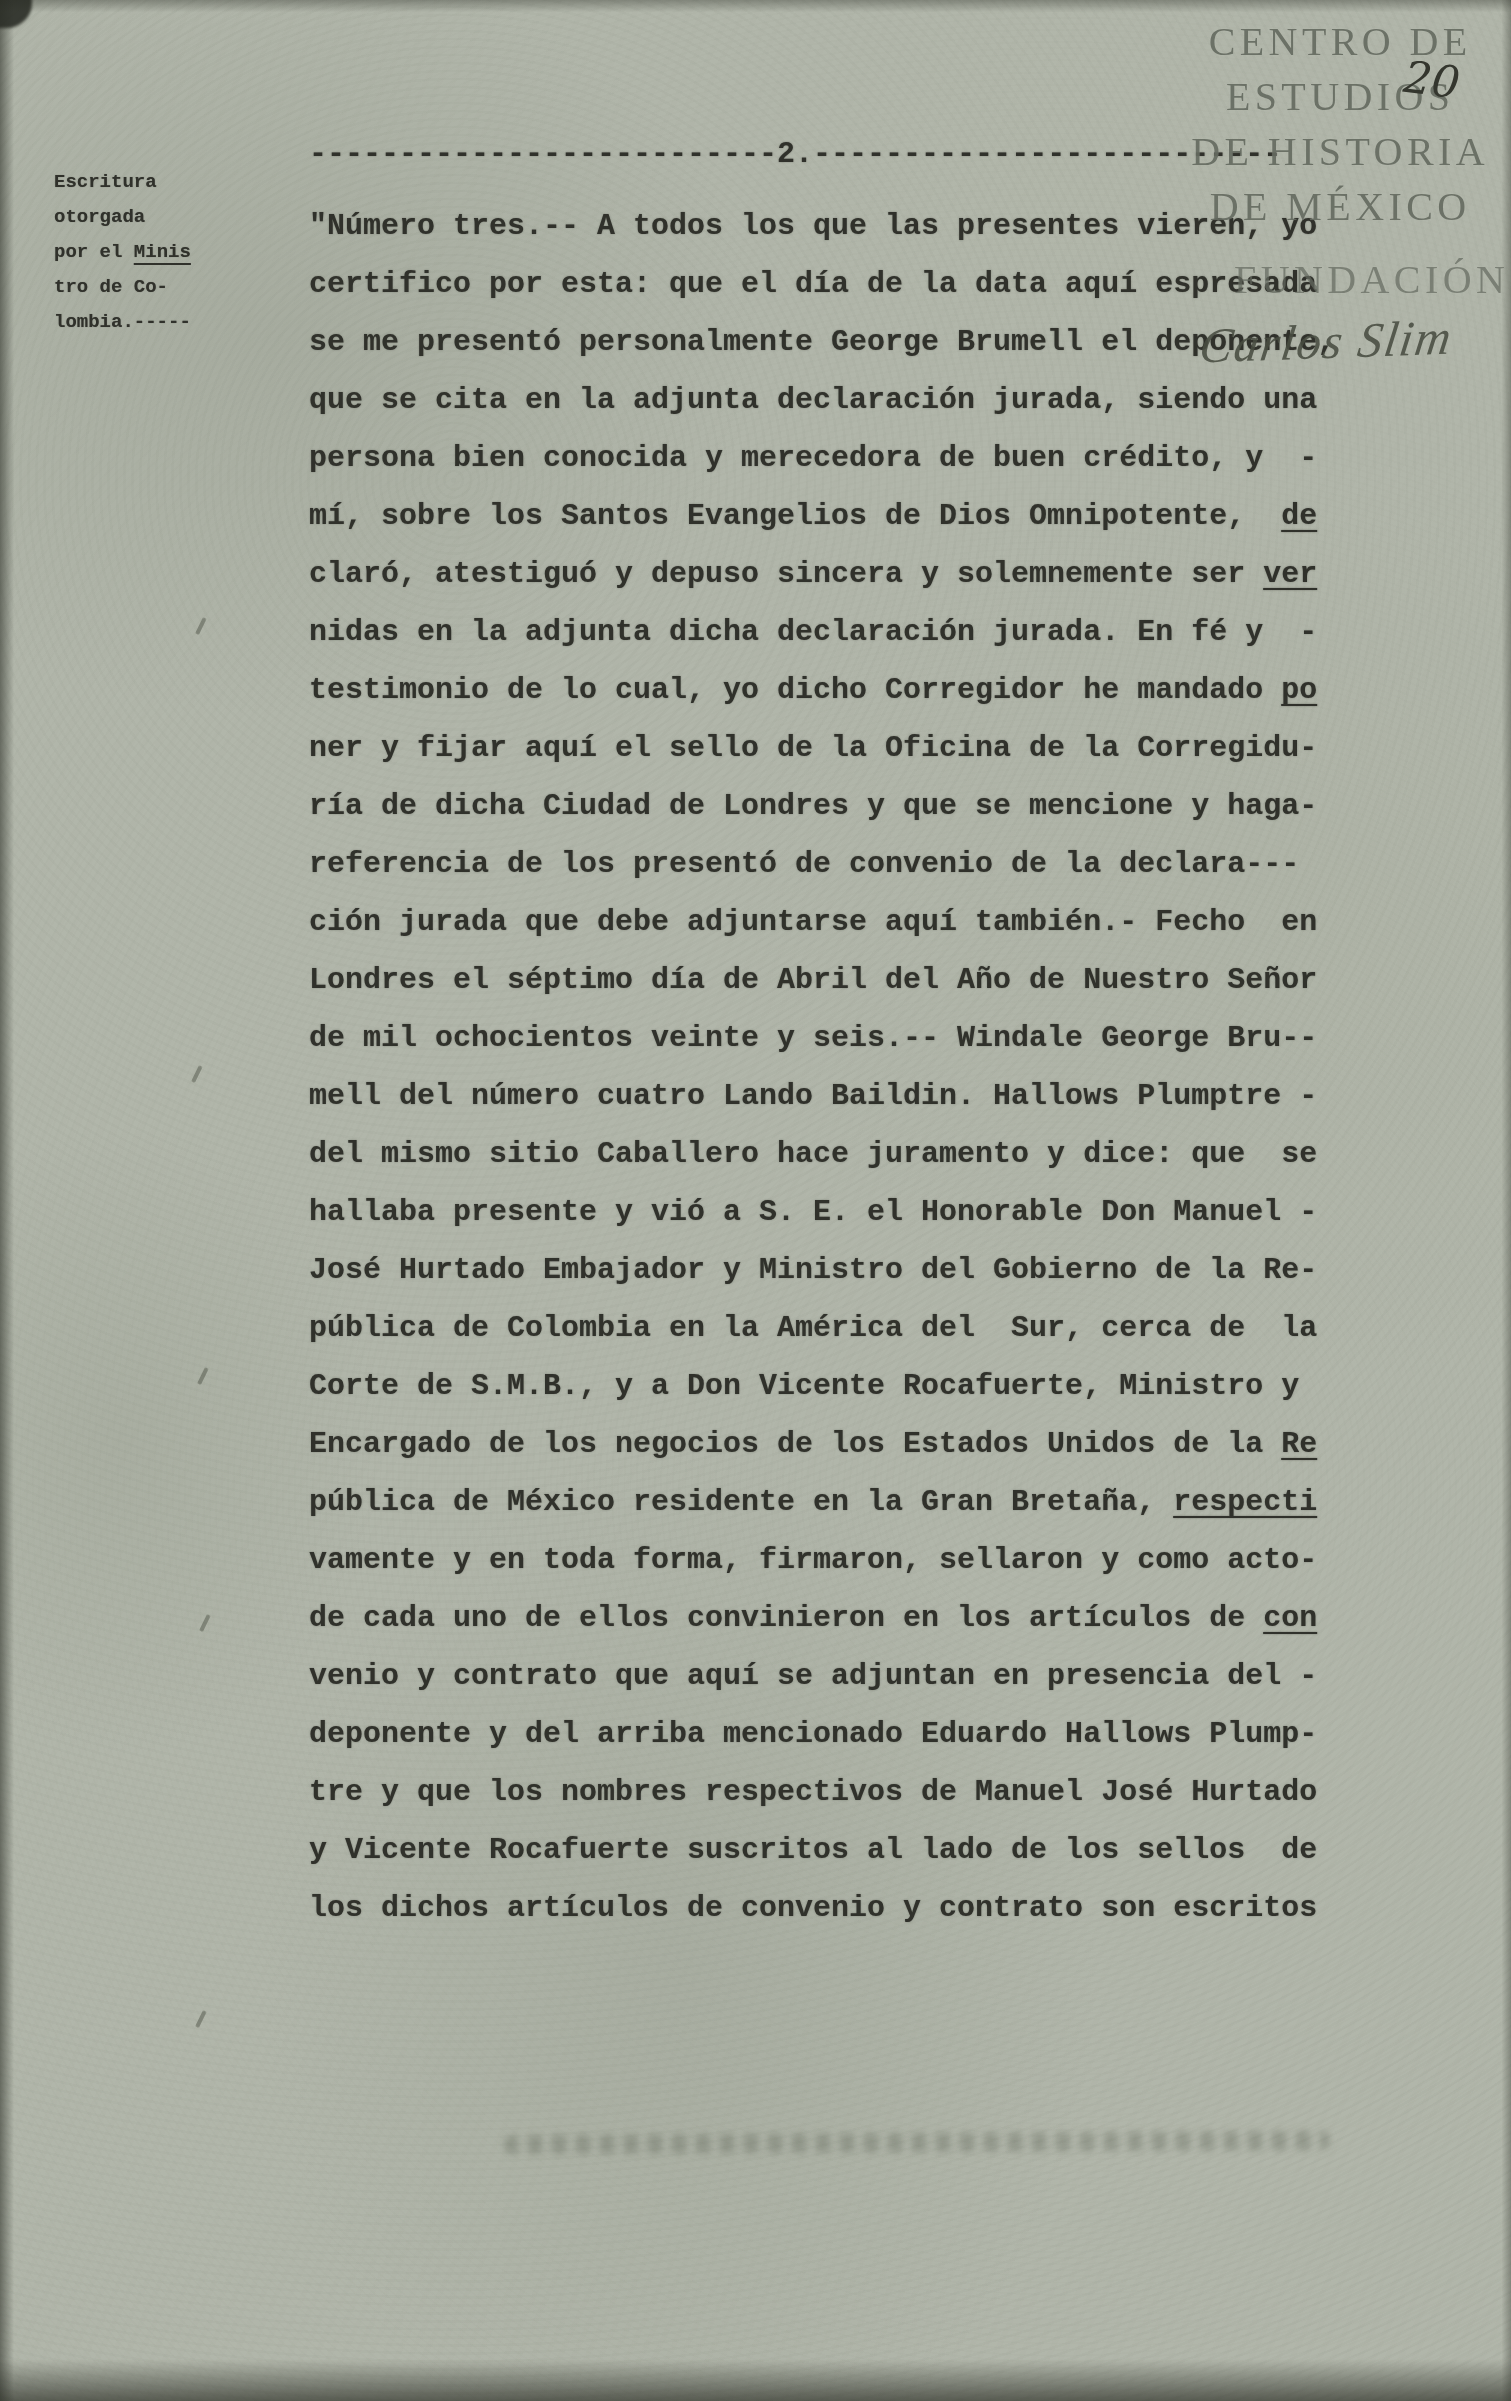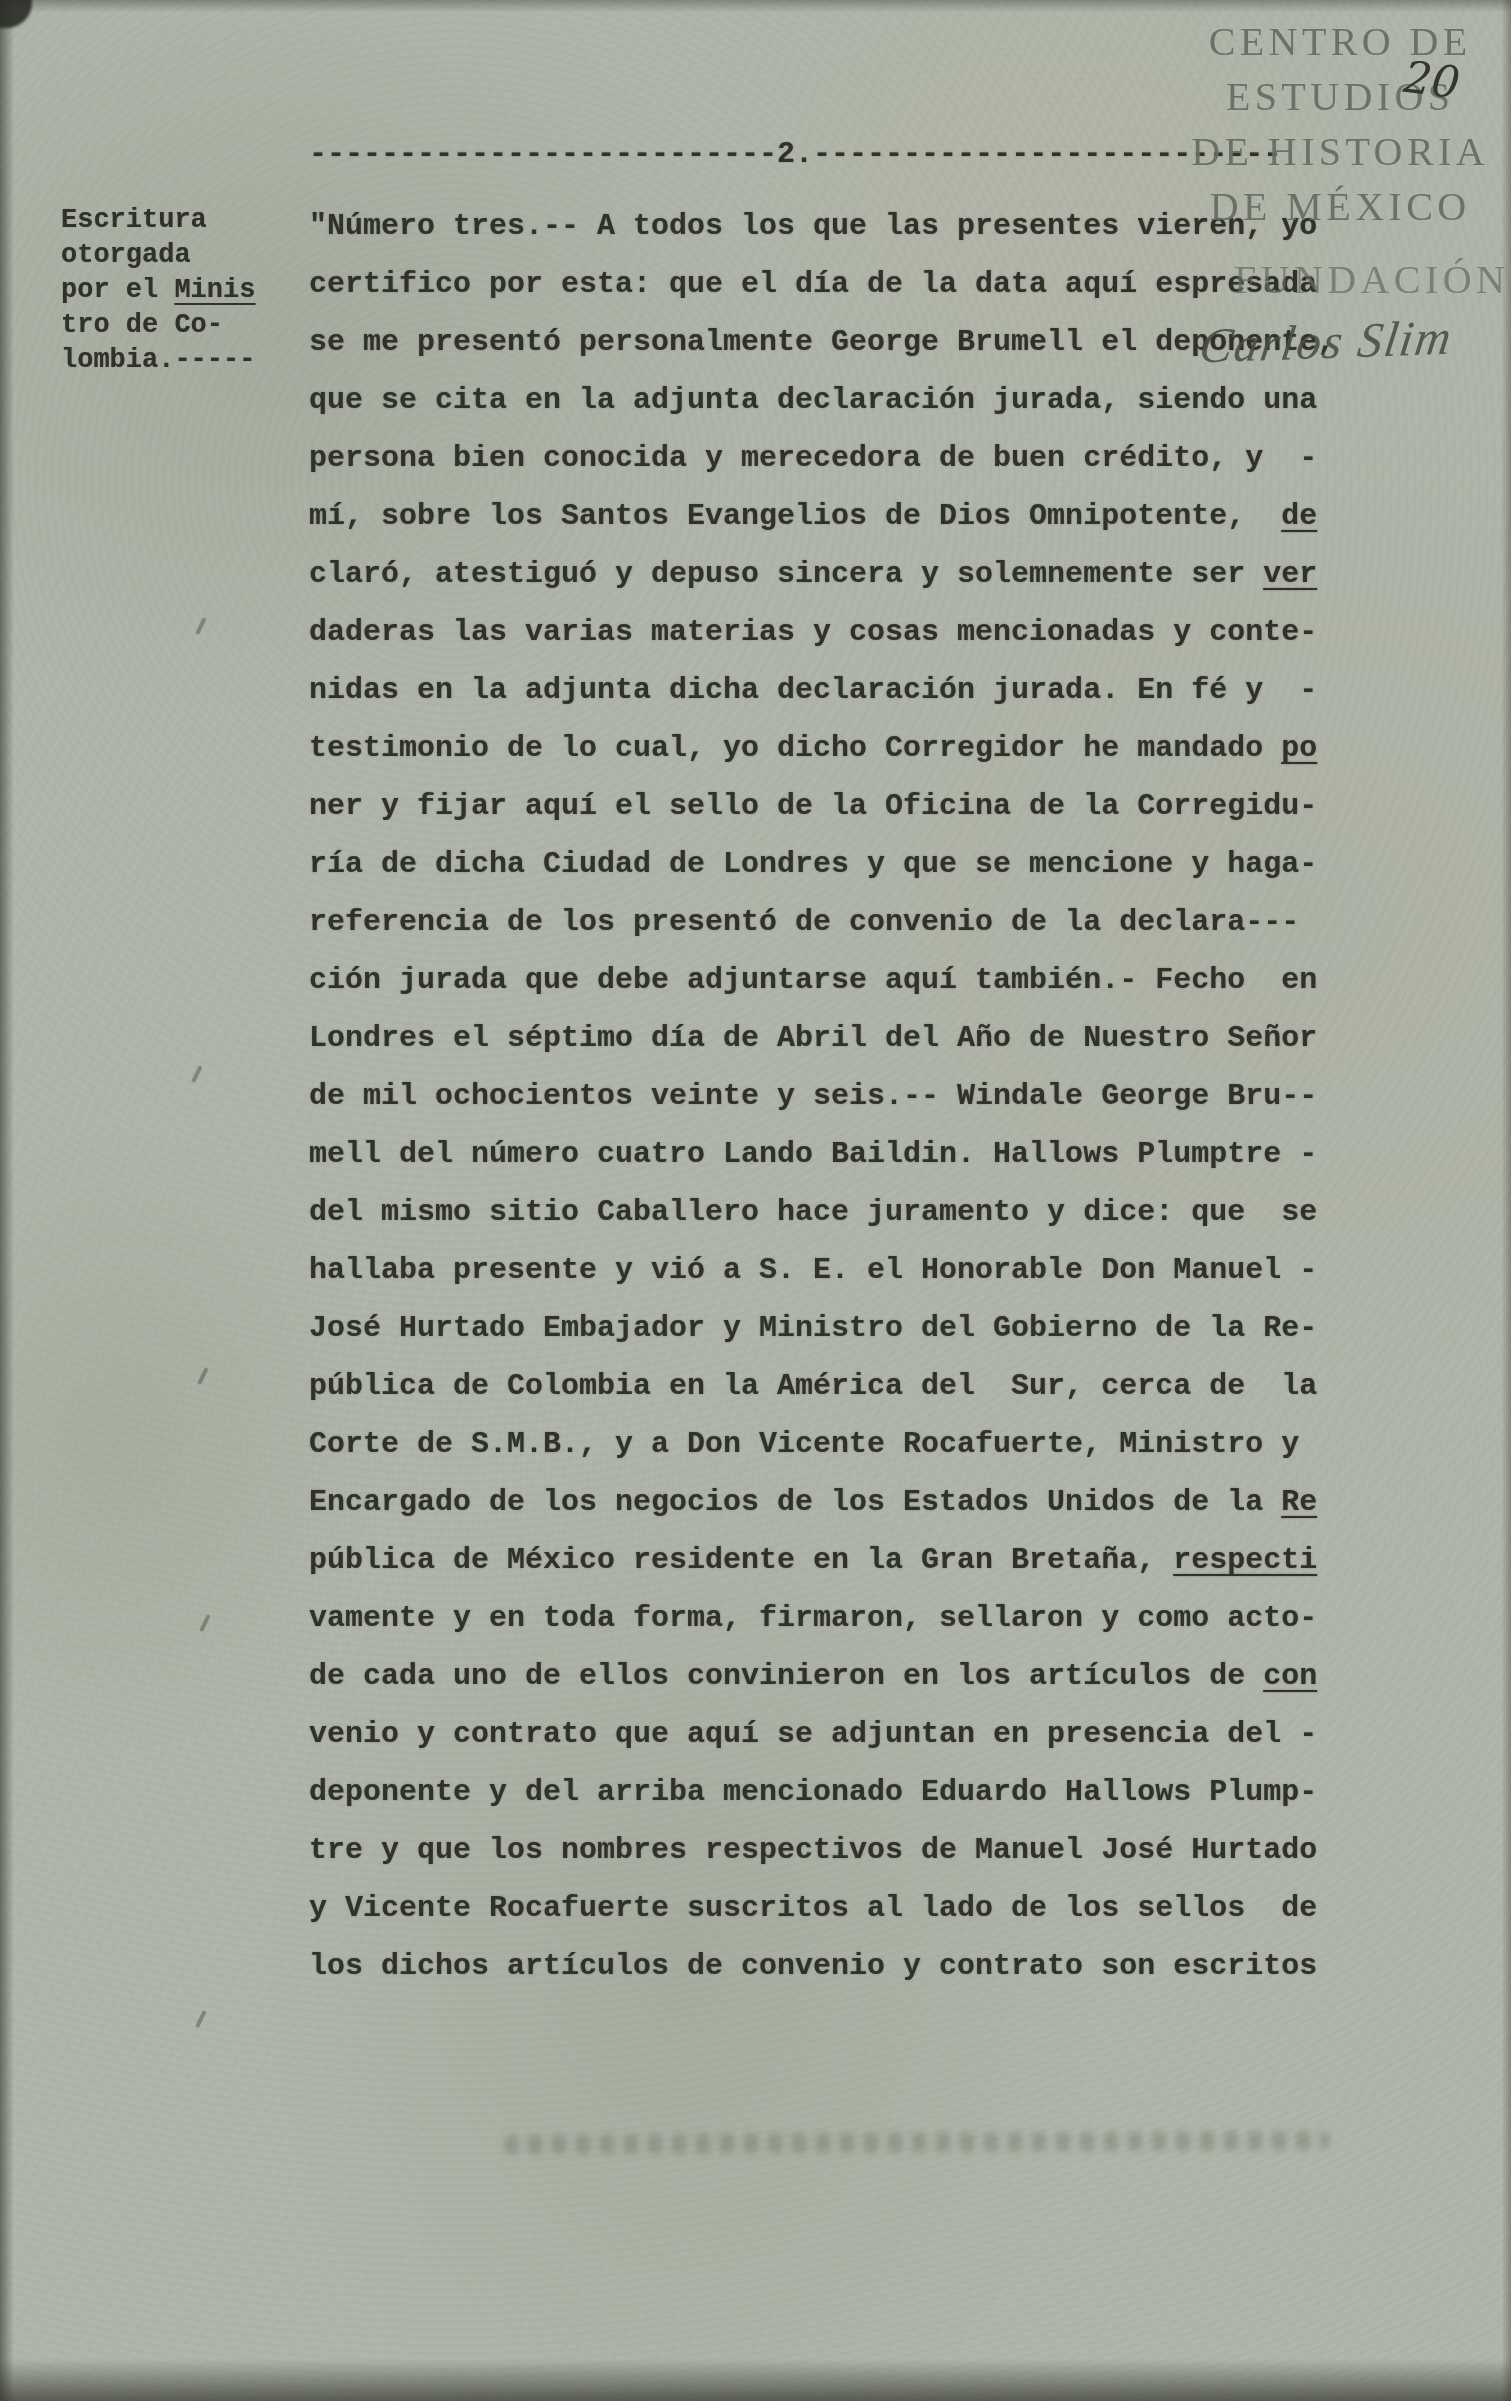--- a/index.html
+++ b/index.html
@@ -61,24 +61,23 @@
     transform:rotate(-2deg) skewX(-10deg);
     white-space:pre;
   }
   
   .header-row{
     position:absolute;left:309px;top:137px;z-index:2;
     font-size:30px;font-weight:700;white-space:pre;
     text-shadow:0 0 1.8px rgba(48,49,43,0.45);
   }
   .margin-note{
-    position:absolute;left:61px;top:165px;z-index:2;
-    font-size:27px;font-weight:700;line-height:35px;
+    position:absolute;left:54px;top:165px;z-index:2;
+    font-size:19px;font-weight:700;line-height:35px;
     text-shadow:0 0 0.9px rgba(48,49,43,0.5);
-    margin-top:38px;
   }
   .mn-line{white-space:pre;}
   .body-text{
     position:absolute;left:309px;top:197px;z-index:2;
   }
   .body-line{
     height:58px;line-height:58px;
     font-size:30px;font-weight:700;white-space:pre;
     text-shadow:0 0 1.8px rgba(48,49,43,0.42);
   }
@@ -140,21 +139,20 @@
 
   <div class="body-text">
     <div>
         <div class="body-line"><span>"Número tres.-- A todos los que las presentes vieren, yo</span><span class="u"></span></div>
         <div class="body-line"><span>certifico por esta: que el día de la data aquí espresada</span><span class="u"></span></div>
         <div class="body-line"><span>se me presentó personalmente George Brumell el deponente,</span><span class="u"></span></div>
         <div class="body-line"><span>que se cita en la adjunta declaración jurada, siendo una</span><span class="u"></span></div>
         <div class="body-line"><span>persona bien conocida y merecedora de buen crédito, y  -</span><span class="u"></span></div>
         <div class="body-line"><span>mí, sobre los Santos Evangelios de Dios Omnipotente,  </span><span class="u">de</span></div>
         <div class="body-line"><span>claró, atestiguó y depuso sincera y solemnemente ser </span><span class="u">ver</span></div>
-        <div class="body-line"><span>daderas las varias materias y cosas mencionadas y conte-</span><span class="u"></span></div>
         <div class="body-line"><span>nidas en la adjunta dicha declaración jurada. En fé y  -</span><span class="u"></span></div>
         <div class="body-line"><span>testimonio de lo cual, yo dicho Corregidor he mandado </span><span class="u">po</span></div>
         <div class="body-line"><span>ner y fijar aquí el sello de la Oficina de la Corregidu-</span><span class="u"></span></div>
         <div class="body-line"><span>ría de dicha Ciudad de Londres y que se mencione y haga-</span><span class="u"></span></div>
         <div class="body-line"><span>referencia de los presentó de convenio de la declara---</span><span class="u"></span></div>
         <div class="body-line"><span>ción jurada que debe adjuntarse aquí también.- Fecho  en</span><span class="u"></span></div>
         <div class="body-line"><span>Londres el séptimo día de Abril del Año de Nuestro Señor</span><span class="u"></span></div>
         <div class="body-line"><span>de mil ochocientos veinte y seis.-- Windale George Bru--</span><span class="u"></span></div>
         <div class="body-line"><span>mell del número cuatro Lando Baildin. Hallows Plumptre -</span><span class="u"></span></div>
         <div class="body-line"><span>del mismo sitio Caballero hace juramento y dice: que  se</span><span class="u"></span></div>

